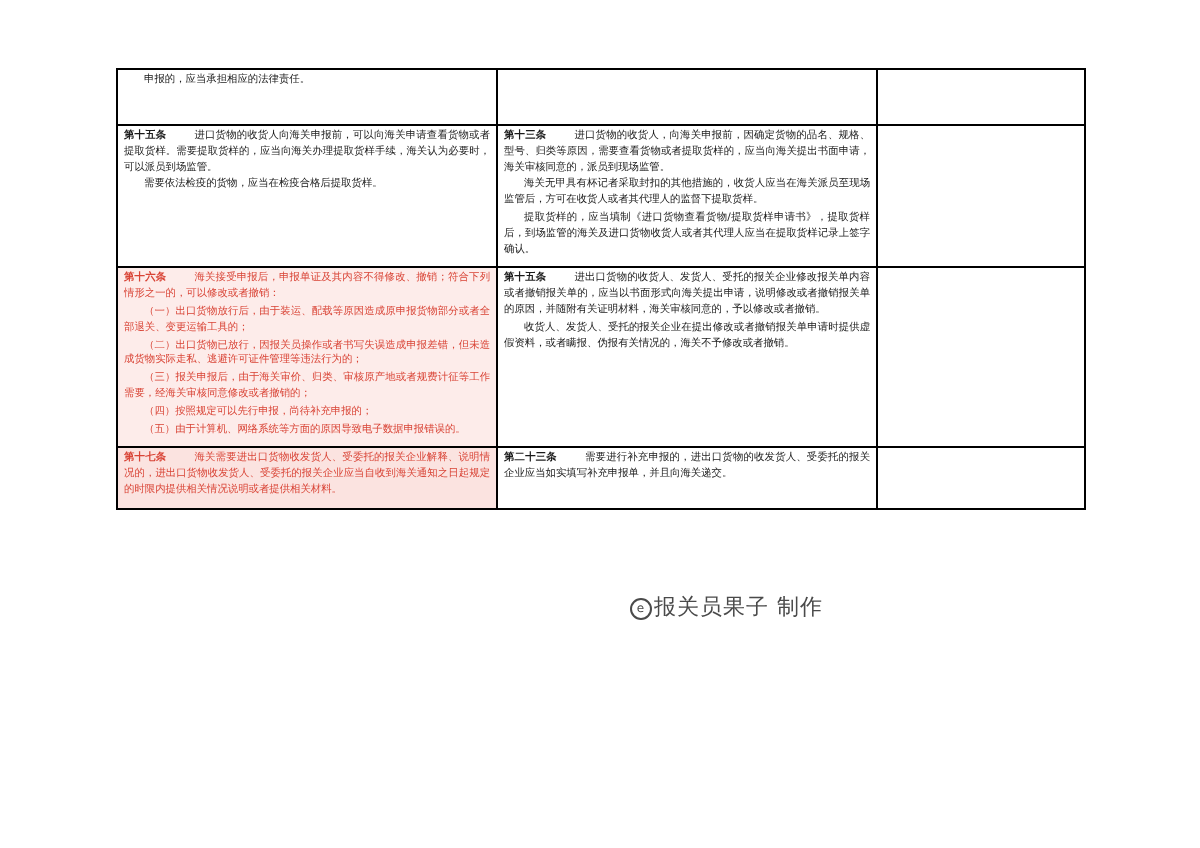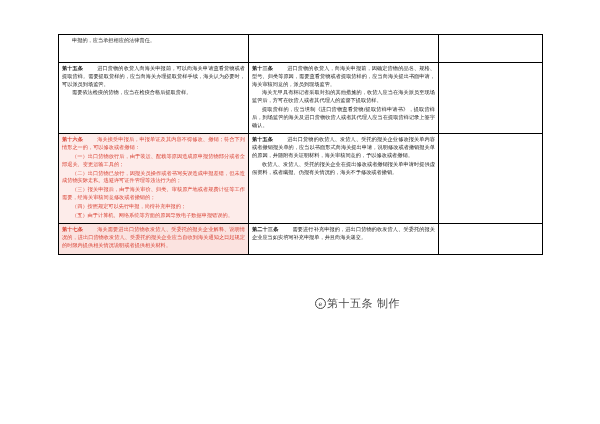--- a/index.html
+++ b/index.html
@@ -144,16 +144,16 @@
             <span class="art">第二十三条</span><span class="gap"></span><span>需要进行补充申报的，进出口货物的收发货人、受委托的报关企业应当如实填写补充申报单，并且向海关递交。</span>
           </p>
         </td>
         <td class="black"></td>
       </tr>
 
     </tbody>
   </table>
 
   <div class="watermark">
-    <span class="wm-circle">e</span><span>第十五条 制作</span>
+    <span class="wm-circle">e</span><span>报关员果子 制作</span>
   </div>
 
 </div>
 
 </body></html>

